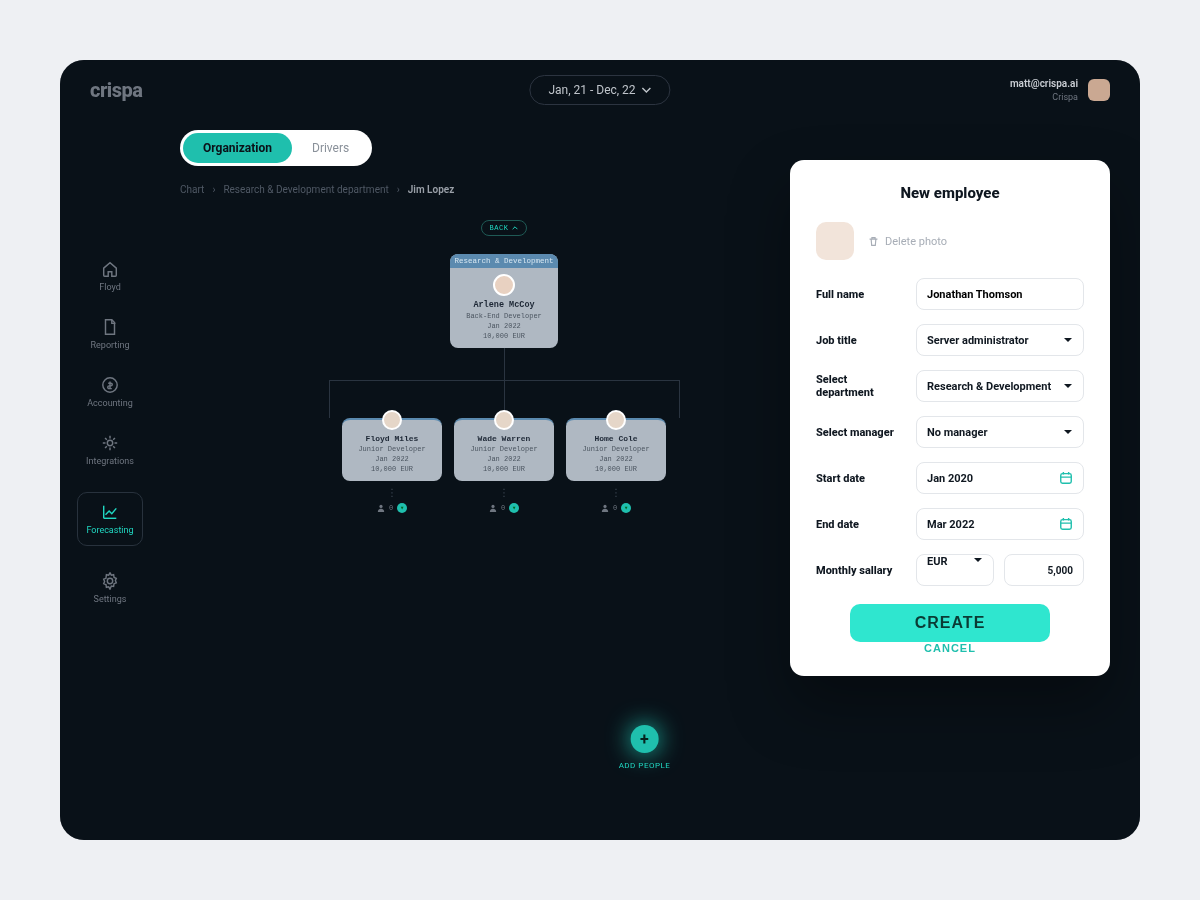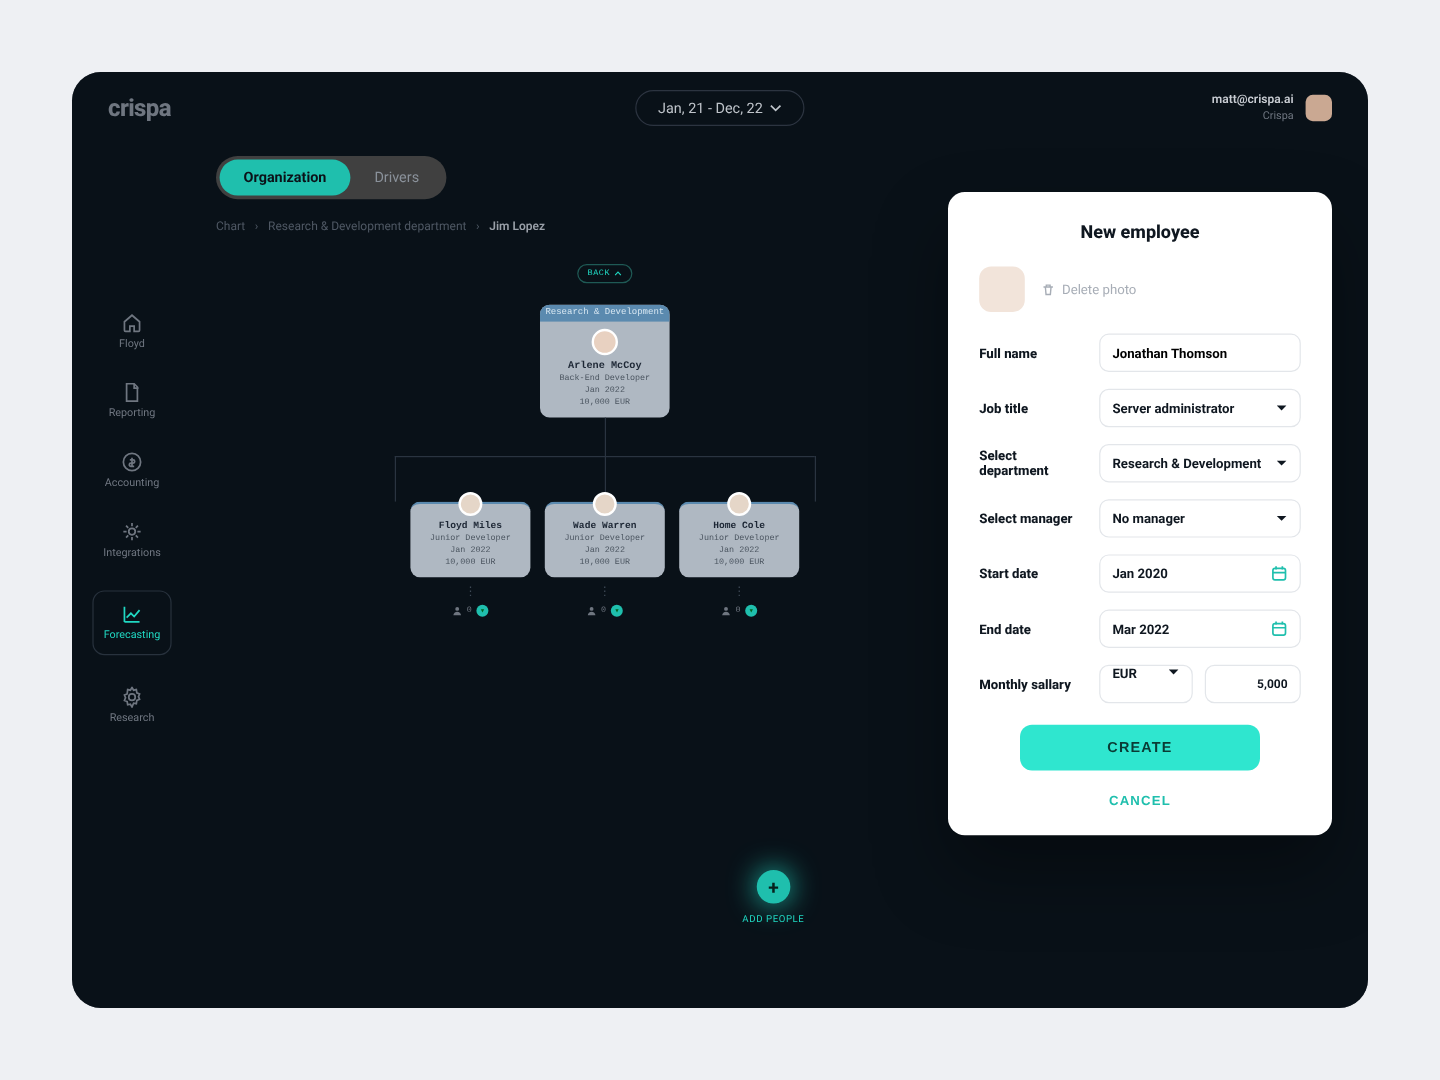--- a/index.html
+++ b/index.html
@@ -24,21 +24,21 @@
 
   
   .sidebar { position: absolute; left: 0; top: 200px; width: 100px; display: flex; flex-direction: column; align-items: center; gap: 26px; }
   .nav-item { display: flex; flex-direction: column; align-items: center; gap: 4px; color: #6f7680; font-size: 9px; cursor: pointer; }
   .nav-item.active { border: 1px solid #28323d; border-radius: 10px; padding: 10px 8px; color: #20d8c2; }
   .nav-item.active .nic { stroke: #20d8c2; }
   .nic { width: 18px; height: 18px; stroke: #6f7680; stroke-width: 1.6; fill: none; }
 
   
   .main { position: absolute; left: 120px; right: 0; top: 70px; bottom: 0; }
-  .tabs { display: flex; background: #404040; border-radius: 20px; width: fit-content; padding: 3px; }
+  .tabs { display: flex; background: #ffffff; border-radius: 20px; width: fit-content; padding: 3px; }
   .tab { font-size: 12px; padding: 8px 20px; border-radius: 18px; color: #8a919a; cursor: pointer; }
   .tab.active { background: #1fbfad; color: #0b1118; font-weight: 700; }
   .crumbs { margin-top: 18px; font-size: 10px; color: #4f5864; display: flex; gap: 8px; align-items: center; }
   .crumbs .c { color: #4f5864; }
   .crumbs .c-active { color: #9aa0a8; font-weight: 600; }
 
   .chart { position: absolute; left: 50%; transform: translateX(-80%); top: 90px; width: 520px; font-family: Liberation Mono, monospace; }
   .back-chip {
     margin: 0 auto 18px; display: flex; width: 46px; justify-content: center; gap: 4px; align-items: center;
     font-size: 7px; color: #20d8c2; border: 1px solid #1f5a55; border-radius: 10px; padding: 3px 0; cursor: pointer; letter-spacing: 0.5px;
@@ -96,21 +96,21 @@
   }
   .f-input input { border:none; outline:none; font: inherit; width:100%; }
   .caret { width:10px; height:10px; }
   .date-box { position:relative; }
   .cal-ic { width:14px; height:14px; stroke:#1fbfad; }
   .sal-wrap { display:flex; gap:10px; }
   .sal-cur { width:78px; height:32px; border:1px solid #e3e6ea; border-radius:8px; display:flex; align-items:flex-start; justify-content:space-between; padding:0 10px; font-size:11px; font-weight:700; }
   .sal-val { width:80px; height:32px; border:1px solid #e3e6ea; border-radius:8px; display:flex; align-items:center; justify-content:flex-end; padding:0 10px; font-size:10px; font-weight:700; }
 
   .m-actions { margin-top:18px; }
-  .create-btn { display:block; margin:0 auto 20px; width:200px; height:38px; border:none; border-radius:10px; background:#2fe6cf; font-weight:800; letter-spacing:1px; font-size:12px; color:#0a3b34; cursor:pointer; }
+  .create-btn { display:block; margin:0 auto 0; width:200px; height:38px; border:none; border-radius:10px; background:#2fe6cf; font-weight:800; letter-spacing:1px; font-size:16px; color:#0a3b34; cursor:pointer; }
   .cancel-btn { display:block; margin:0 auto; background:none; border:none; font-weight:800; letter-spacing:1px; font-size:11px; color:#1fbfad; cursor:pointer; }
 
   svg { display:block; }
 </style>
 </head>
 <body>
 
 <div class="app">
 
   <div class="dim"></div>
@@ -166,21 +166,21 @@
           <path d="M3 17h14"></path>
           <path d="M5 13l4-4 3 3 5-6"></path>
         </svg>
       <span>Forecasting</span>
     </div>
     <div class="nav-item">
       <svg class="nic" viewBox="0 0 20 20">
           <circle cx="10" cy="10" r="3"></circle>
           <path d="M10 1l1.5 2.5L14 3l.5 3 2.5 1-1 2.5 1 2.5-2.5 1-.5 3-2.5-.5L10 19l-1.5-2.5L6 17l-.5-3-2.5-1 1-2.5-1-2.5 2.5-1L6 3l2.5.5z"></path>
         </svg>
-      <span>Research</span>
+      <span>Settings</span>
     </div>
   </div>
 
   <div class="main">
     <div class="tabs">
       <div class="tab active">Organization</div>
       <div class="tab">Drivers</div>
     </div>
     <div class="crumbs">
       <span class="c">Chart</span>

